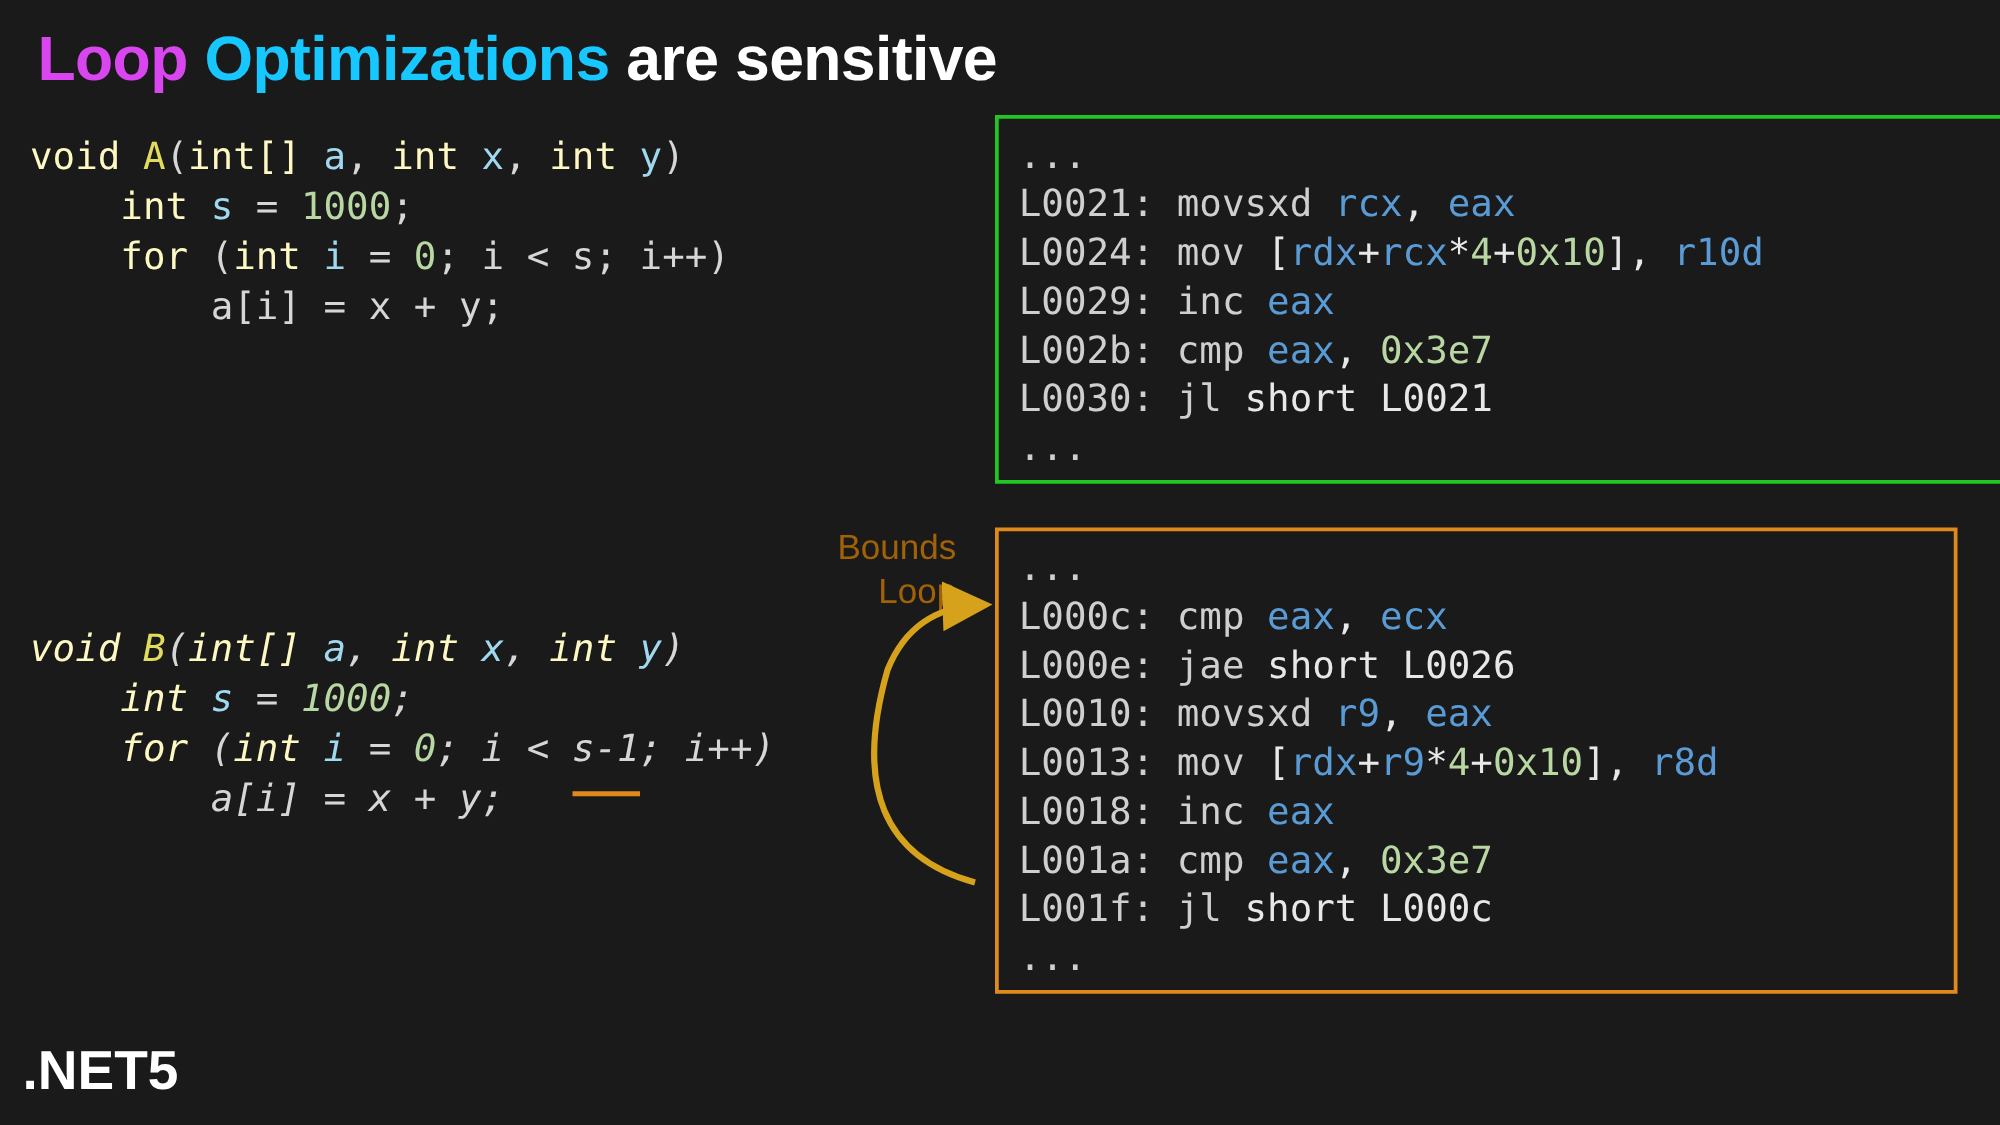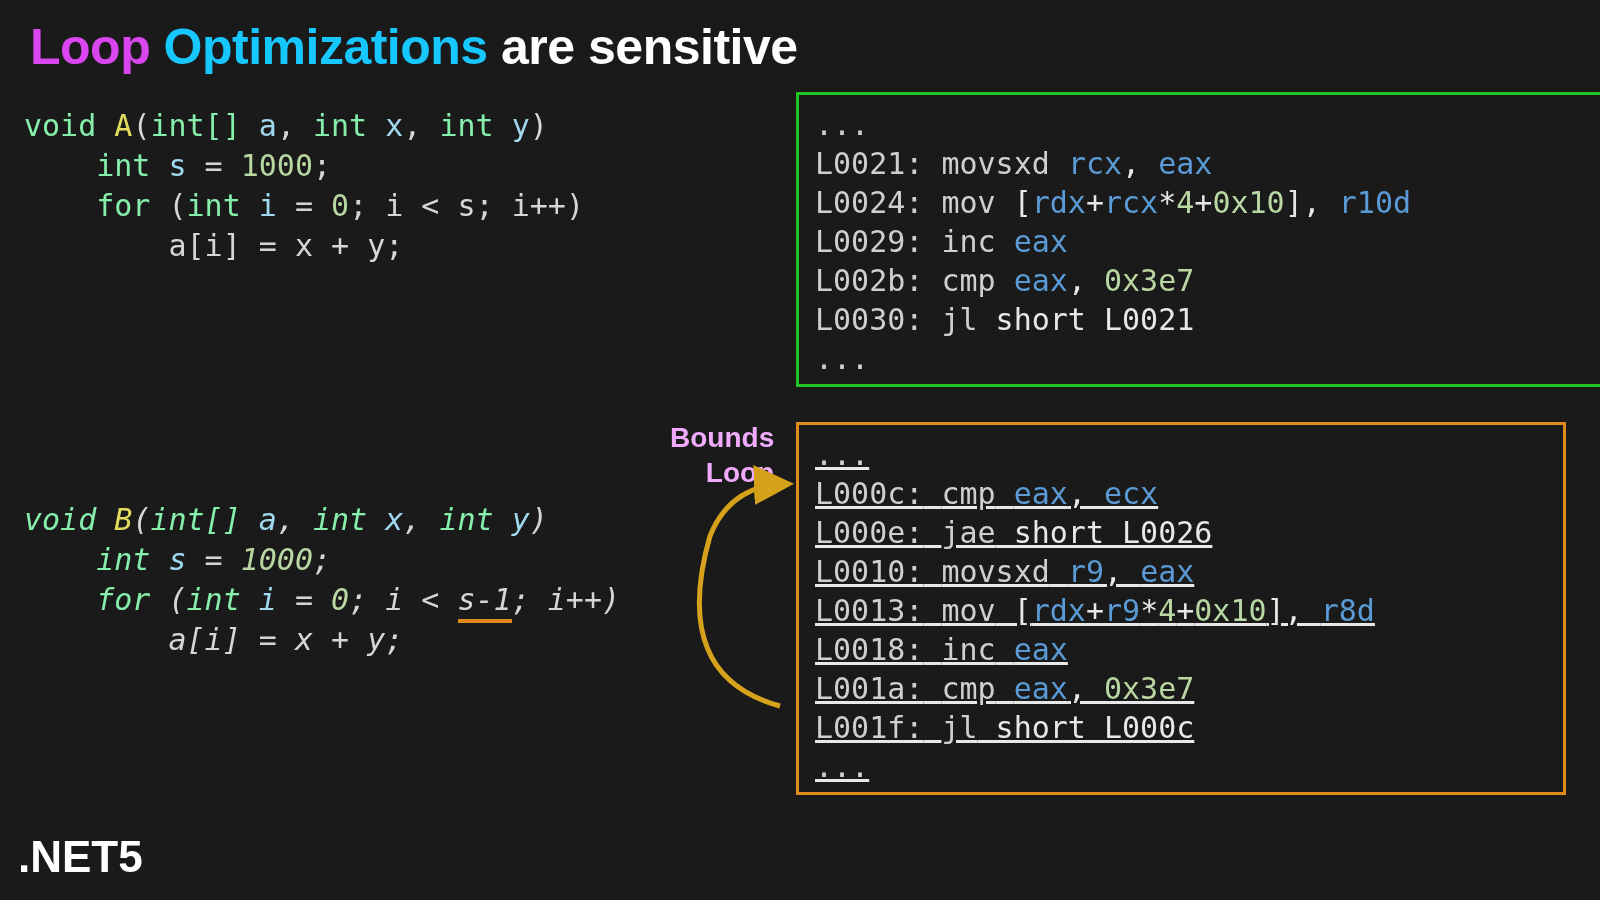--- a/index.html
+++ b/index.html
@@ -25,21 +25,21 @@
   .title .w2 { color: #17c7ff; }
   .title .w3 { color: #ffffff; }
   pre.code {
     margin: 0;
     font-family: "Consolas", "Menlo", "DejaVu Sans Mono", monospace;
     font-size: 30px;
     line-height: 1.33;
     white-space: pre;
     color: #d6d6d6;
   }
-  .kw   { color: #86efac; }        
+  .kw   { color: #fef9c3; }        
   .fn   { color: #e1dc5d; }        
   .num  { color: #b8d7a3; }        
   .id   { color: #a0d8ef; }
   .codeA { position: absolute; left: 24px; top: 106px; }
   .codeB { position: absolute; left: 24px; top: 500px; font-style: italic; }
   .asmbox {
     position: absolute;
     padding: 10px 10px 6px 16px;
     font-family: "Consolas","Menlo","DejaVu Sans Mono",monospace;
     font-size: 30px;
@@ -47,32 +47,31 @@
     white-space: pre;
     box-sizing: border-box;
   }
   .asmA {
     left: 796px; top: 92px; width: 907px;
     border: 3px solid #22c522;
   }
   .asmB {
     left: 796px; top: 422px; width: 770px;
     border: 3px solid #e08a1c;
-    text-decoration: underline;
   }
   .asm-label { color: #cfcfcf; }
   .asm-instr { color: #cfcfcf; }
   .asm-reg   { color: #5a9bd5; }
   .asm-num   { color: #b8d7a3; }
   .bounds-label {
     position: absolute;
     left: 670px;
     top: 420px;
-    color: #f0abfc;
-    font-weight: 700;
+    color: #a16207;
+    font-weight: 400;
     font-size: 28px;
     text-align: right;
     line-height: 1.25;
   }
   svg.arrow {
     position: absolute;
     left: 660px;
     top: 476px;
     width: 160px;
     height: 280px;
@@ -83,21 +82,21 @@
     left: 18px;
     bottom: 18px;
     font-size: 44px;
     font-weight: 800;
     color: #ffffff;
     letter-spacing: 0px;
     margin-top: 24px;
   }
   .underline-highlight {
     border-bottom: 4px solid #e08a1c;
-    padding-bottom: 2px;
+    padding-bottom: 16px;
     text-align: center;
   }
 </style>
 </head>
 <body>
 
 <div class="title">
   <span class="w1">Loop</span>
   <span class="w2">Optimizations</span>
   <span class="w3">are sensitive</span>

